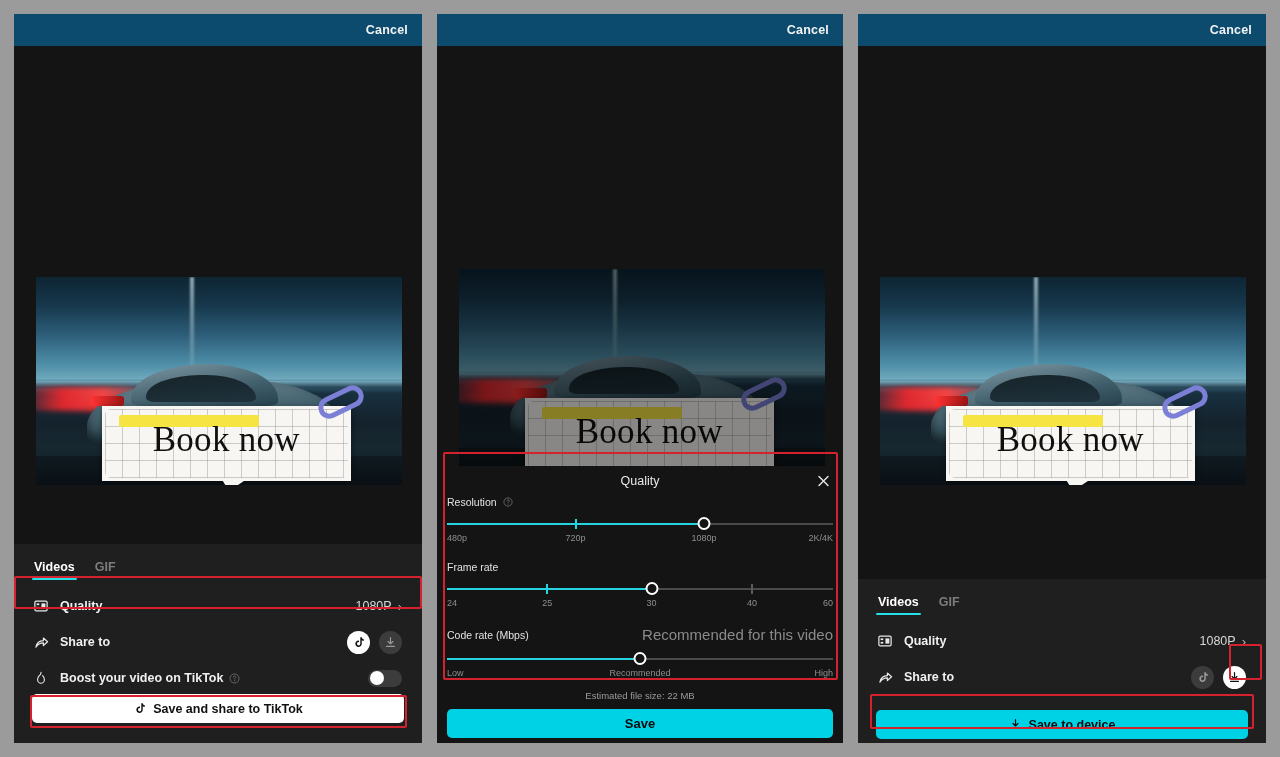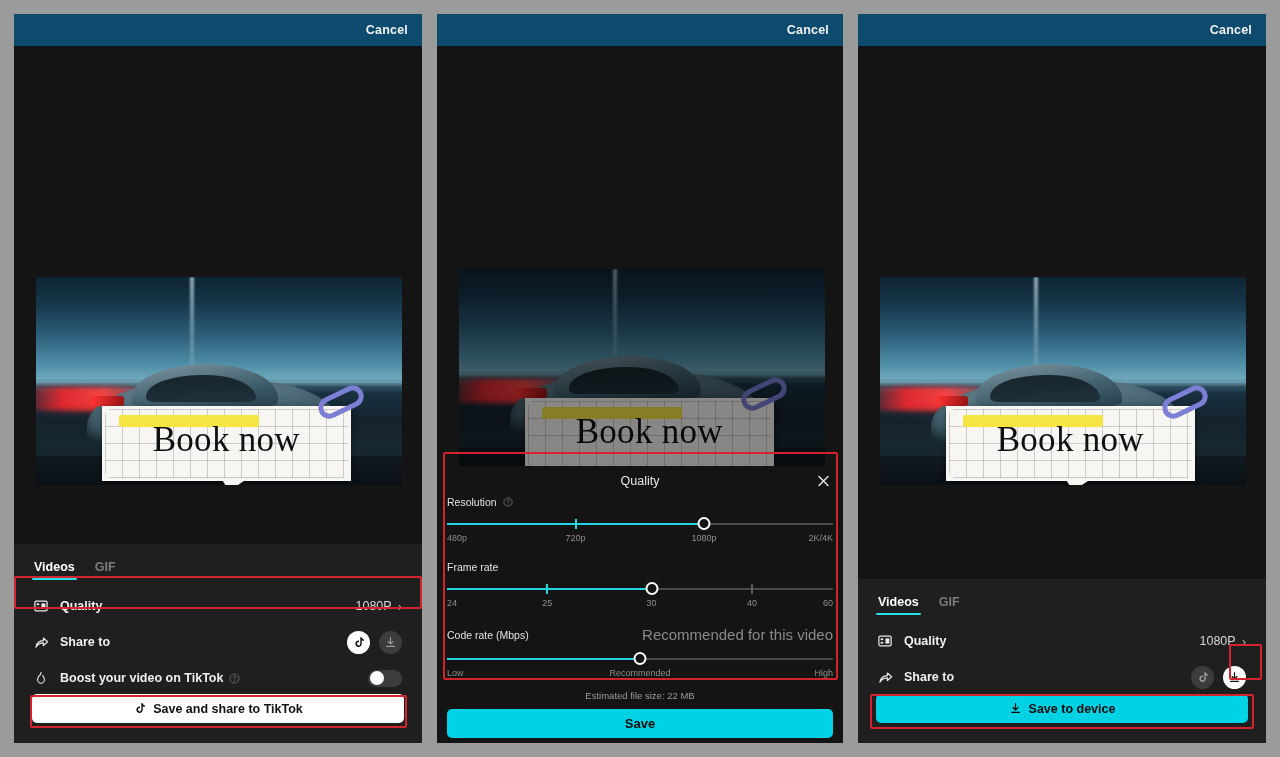--- a/index.html
+++ b/index.html
@@ -214,21 +214,21 @@
 
   .cta {
     position:absolute; left:18px; right:18px; height:29px;
     border-radius:5px; display:flex; align-items:center;
     justify-content:center; gap:7px;
     font-size:12.5px; font-weight:bold; cursor:pointer;
   }
   .cta.light { background:#fff; color:#111; }
   .cta.cyan  { background:#00d2e6; color:#0a0a0a; }
   #panel-1 .cta { bottom:20px; }
-  #panel-3 .cta { bottom:20px; }
+  #panel-3 .cta { bottom:4px; }
 
   
   .dialog {
     position:absolute; left:0; right:0; bottom:0; height:277px;
     background:#141414;
   }
   .dialog-head {
     position:relative; height:30px; display:flex;
     align-items:center; justify-content:center;
   }

